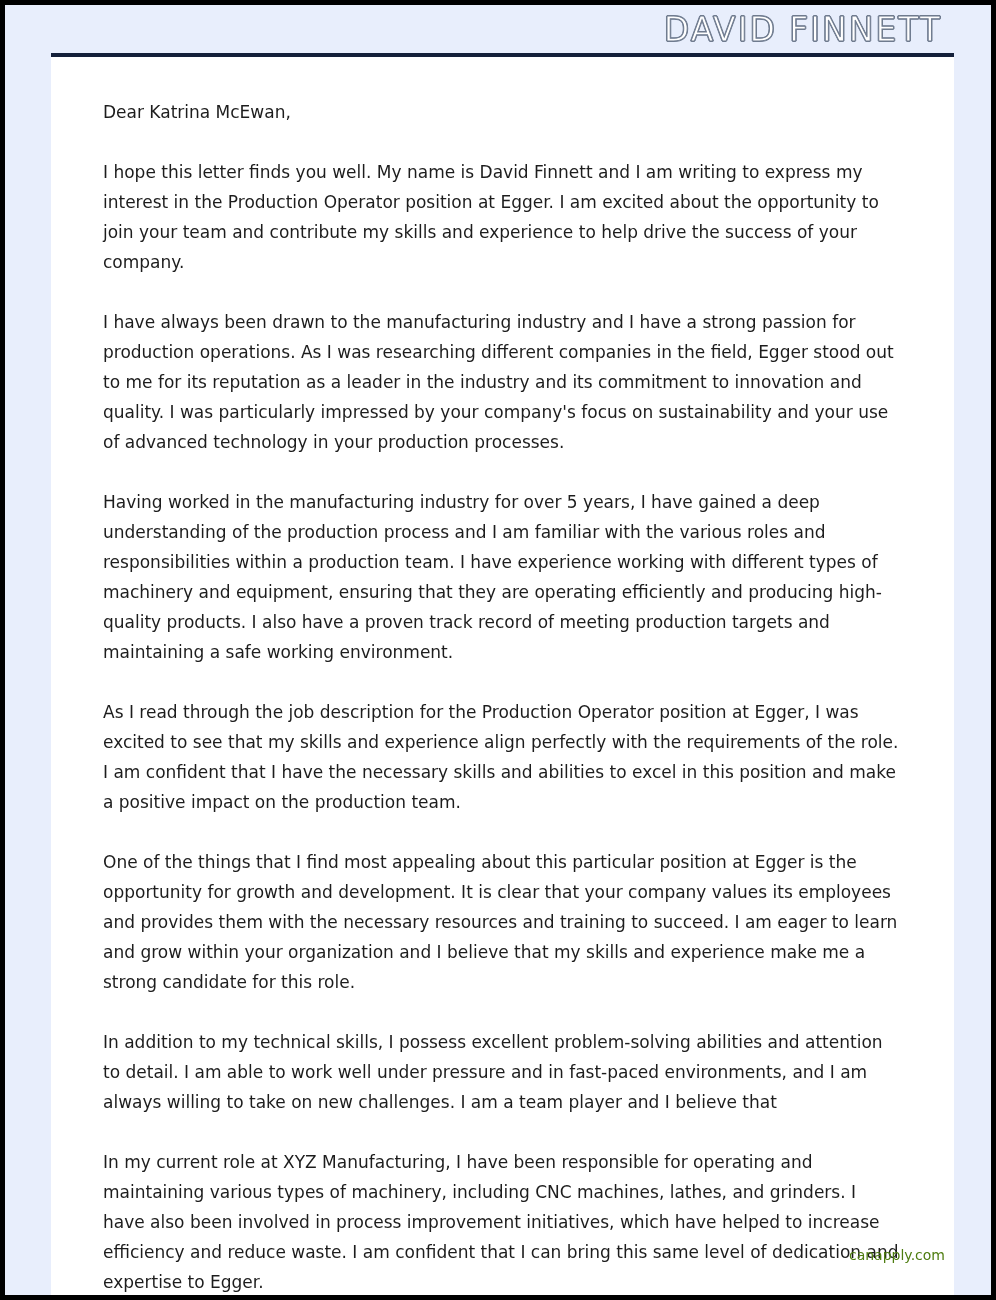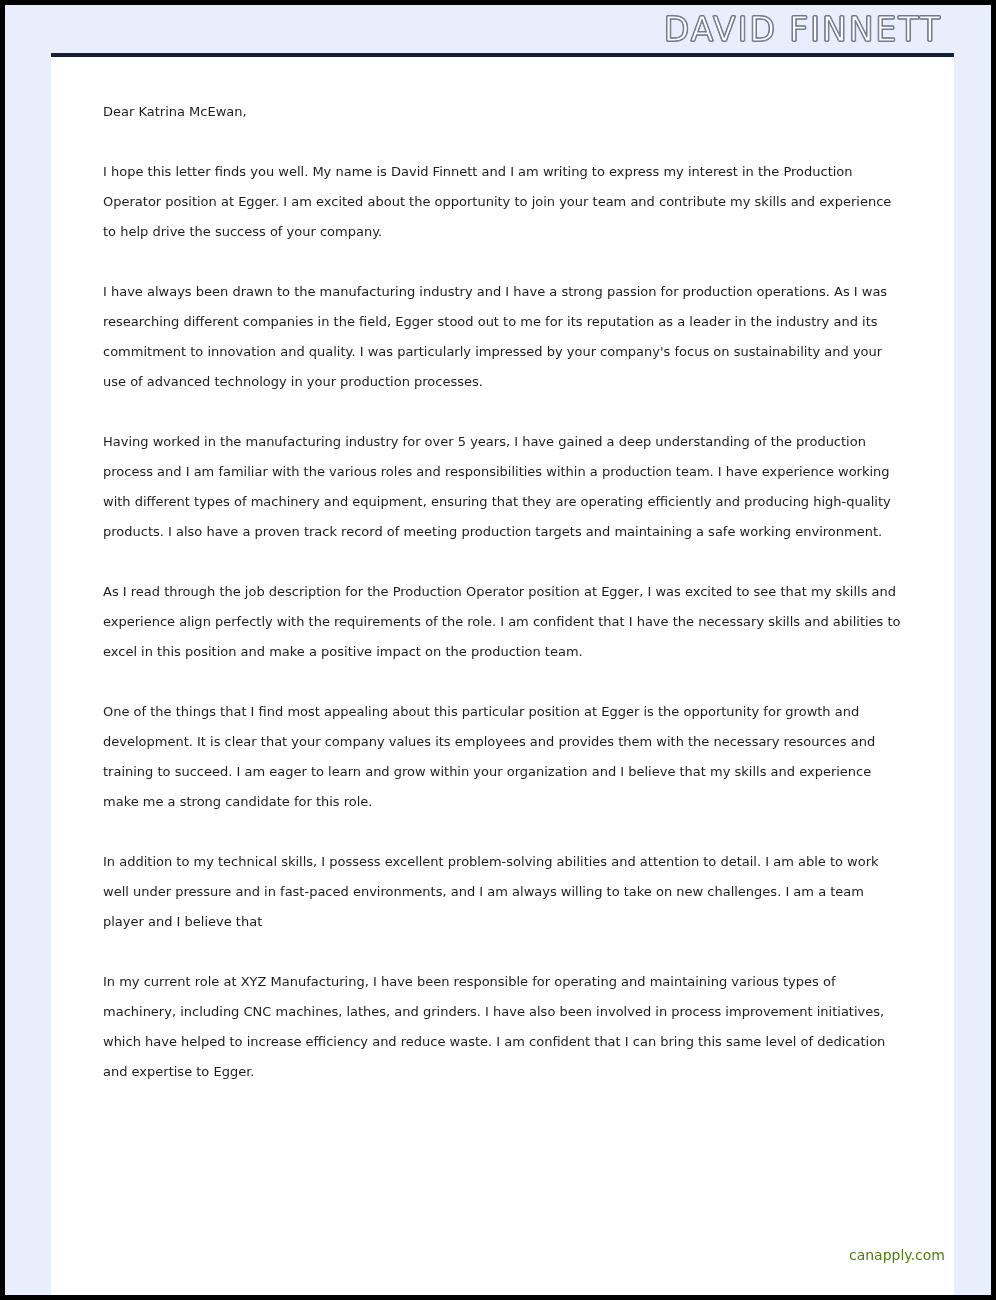--- a/index.html
+++ b/index.html
@@ -51,21 +51,21 @@
     left: 46px;
     width: 903px;
     bottom: 0;
     background: #ffffff;
     border-top: 4px solid #14203a;
     box-sizing: border-box;
     overflow: hidden;
   }
   .letter-body {
     padding: 40px 52px 0 52px;
-    font-size: 13px;
+    font-size: 17px;
     line-height: 30px;
     color: #1d1d1d;
     font-family: "DejaVu Sans", sans-serif;
   }
   .letter-body p {
     margin: 0 0 30px 0;
   }
   .salutation {
     margin-bottom: 30px;
   }

